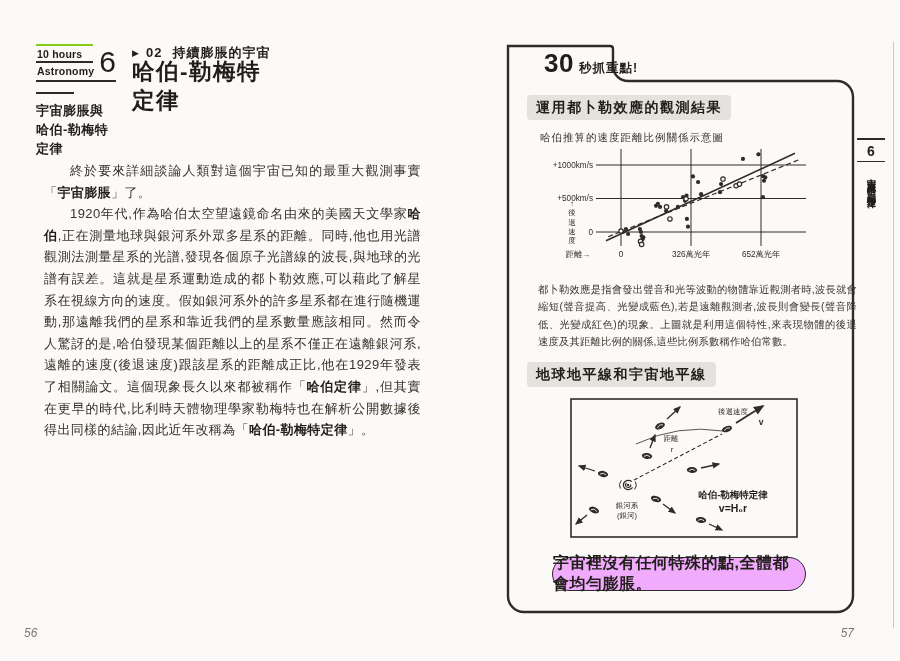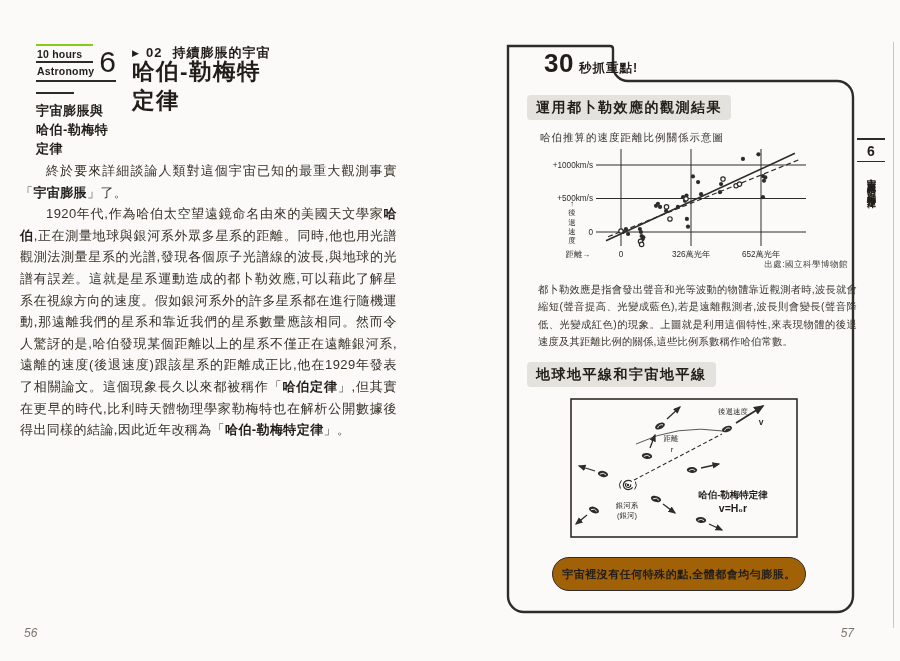--- a/index.html
+++ b/index.html
@@ -13,40 +13,40 @@
   .ub-col{width:57px;border-top:2px solid #84cc16;}
   .ub-row{font-size:10.5px;font-weight:800;letter-spacing:.2px;padding:2px 0 1px 1px;color:#211e1a;}
   .ub-row1{border-bottom:2px solid #2e2c2a;}
   .ub-num{flex:1;font-size:30px;font-weight:500;text-align:right;line-height:36px;color:#211e1a;}
   .kicker{left:132px;top:44px;font-size:13px;font-weight:800;color:#211e1a;letter-spacing:1px;}
   .kicker .tri{font-size:9px;vertical-align:1px;margin-right:6px;}
   .kicker .knum{margin-right:10px;margin-top:16px;}
   .big-title{left:132px;top:57px;font-size:22.5px;font-weight:800;line-height:29px;letter-spacing:1.5px;color:#211e1a;}
   .divider2{left:36px;top:92px;width:38px;height:2px;background:#2e2c2a;}
   .side-title{left:36px;top:101px;font-size:13px;font-weight:800;line-height:19px;letter-spacing:.5px;color:#211e1a;}
-  .body-text{left:20px;top:160px;width:377px;font-size:13px;line-height:21.6px;text-align:justify;letter-spacing:.4px;color:#363229;}
+  .body-text{left:44px;top:160px;width:377px;font-size:13px;line-height:21.6px;text-align:justify;letter-spacing:.4px;color:#363229;}
   .body-text p{margin:0;text-indent:2em;}
   .pageno{font-size:12px;color:#7a766e;font-style:italic;}
   .pn56{left:24px;top:626px;}
   .pn57{left:830px;top:626px;width:24px;text-align:right;}
 
   
   .outline-svg{left:505px;top:42px;}
   .tab30{left:544px;top:48px;width:100px;display:flex;align-items:baseline;}
   .t30-big{font-size:26px;font-weight:800;color:#211e1a;letter-spacing:.5px;}
   .t30-rest{font-size:12.5px;font-weight:800;color:#211e1a;margin-left:5px;letter-spacing:1px;}
   .sec-header{background:#e3e2dd;color:#211e1a;font-size:14px;font-weight:800;letter-spacing:1.5px;padding:4px 9px 3px;border-radius:4px;}
   .sec1{left:527px;top:95px;}
   .sec2{left:527px;top:362px;}
   .chart-title{left:540px;top:131px;width:332px;text-align:left;font-size:10.5px;letter-spacing:1px;color:#33302b;}
   .chart-wrap{left:518px;top:144px;}
   .chart-source{left:620px;top:259px;width:228px;text-align:right;font-size:8.5px;color:#44403a;letter-spacing:.5px;}
   .doppler{left:538px;top:281px;width:319px;font-size:10.3px;line-height:17.3px;text-align:justify;letter-spacing:.2px;color:#3a362f;}
   .diagram-wrap{left:570px;top:398px;}
-  .pill{left:552px;top:557px;width:252px;height:32px;border:1.8px solid #2e2c2a;border-radius:17px;display:flex;align-items:center;justify-content:center;font-size:11px;font-weight:600;letter-spacing:.5px;color:#211e1a;background:#a16207;}
+  .pill{left:552px;top:557px;width:252px;height:32px;border:1.8px solid #2e2c2a;border-radius:17px;display:flex;align-items:center;justify-content:center;font-size:16px;font-weight:600;letter-spacing:.5px;color:#211e1a;background:#f0abfc;}
   .chapter{left:857px;top:138px;width:28px;}
   .cm-line{height:1.5px;background:#2e2c2a;margin:0;}
   .cm-num{font-size:14px;font-weight:700;text-align:center;padding:3px 0 2px;color:#211e1a;}
   .cm-title{writing-mode:vertical-rl;font-size:9px;font-weight:700;letter-spacing:1.5px;margin:9px auto 0;height:180px;color:#211e1a;}
   .edge-line{left:893px;top:42px;width:1px;height:586px;background:#ccc7bf;}
   svg text{font-family:"Liberation Sans","DejaVu Sans",sans-serif;}
 </style>
 </head>
 <body>
 
@@ -154,21 +154,20 @@
         <circle cx="123.61349693251533" cy="100.395" r="2.2" fill="#fbfaf8" stroke="#2e2c2a" stroke-width="1.2"></circle>
         <circle cx="148.52147239263803" cy="62.875" r="2.2" fill="#fbfaf8" stroke="#2e2c2a" stroke-width="1.2"></circle>
         <circle cx="151.95705521472394" cy="74.935" r="2.2" fill="#fbfaf8" stroke="#2e2c2a" stroke-width="1.2"></circle>
         <circle cx="168.06134969325154" cy="54.835" r="2.2" fill="#fbfaf8" stroke="#2e2c2a" stroke-width="1.2"></circle>
         <circle cx="204.99386503067484" cy="35.07" r="2.2" fill="#fbfaf8" stroke="#2e2c2a" stroke-width="1.2"></circle>
         <circle cx="218.0920245398773" cy="41.77" r="2.2" fill="#fbfaf8" stroke="#2e2c2a" stroke-width="1.2"></circle>
         <circle cx="221.5276073619632" cy="40.095" r="2.2" fill="#fbfaf8" stroke="#2e2c2a" stroke-width="1.2"></circle>
       </svg>
   </div>
 
-  <div class="abs chart-source">出處:國立科學博物館</div>
 
   <div class="abs doppler">都卜勒效應是指會發出聲音和光等波動的物體靠近觀測者時,波長就會縮短(聲音提高、光變成藍色),若是遠離觀測者,波長則會變長(聲音降低、光變成紅色)的現象。上圖就是利用這個特性,來表現物體的後退速度及其距離比例的關係,這些比例系數稱作哈伯常數。</div>
 
   <div class="abs sec-header sec2">地球地平線和宇宙地平線</div>
 
   <div class="abs diagram-wrap">
     <svg width="228" height="140" viewBox="0 0 228 140">
       <defs>
         <marker id="ah" markerWidth="7" markerHeight="7" refX="5" refY="2.5" orient="auto">
           <path d="M0,0 L6,2.5 L0,5 Z" fill="#2e2c2a"></path>

